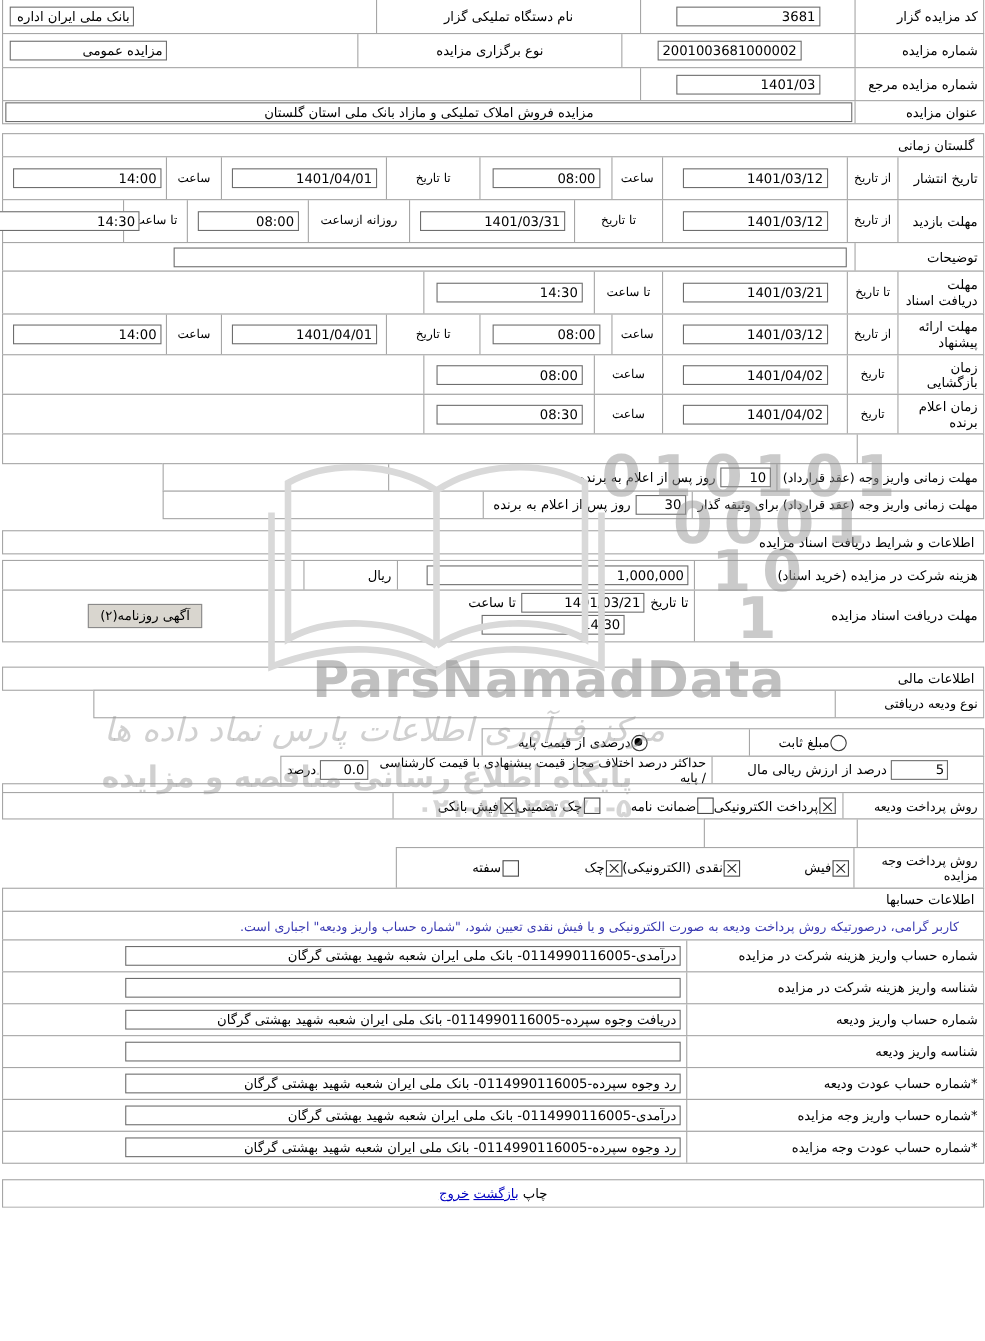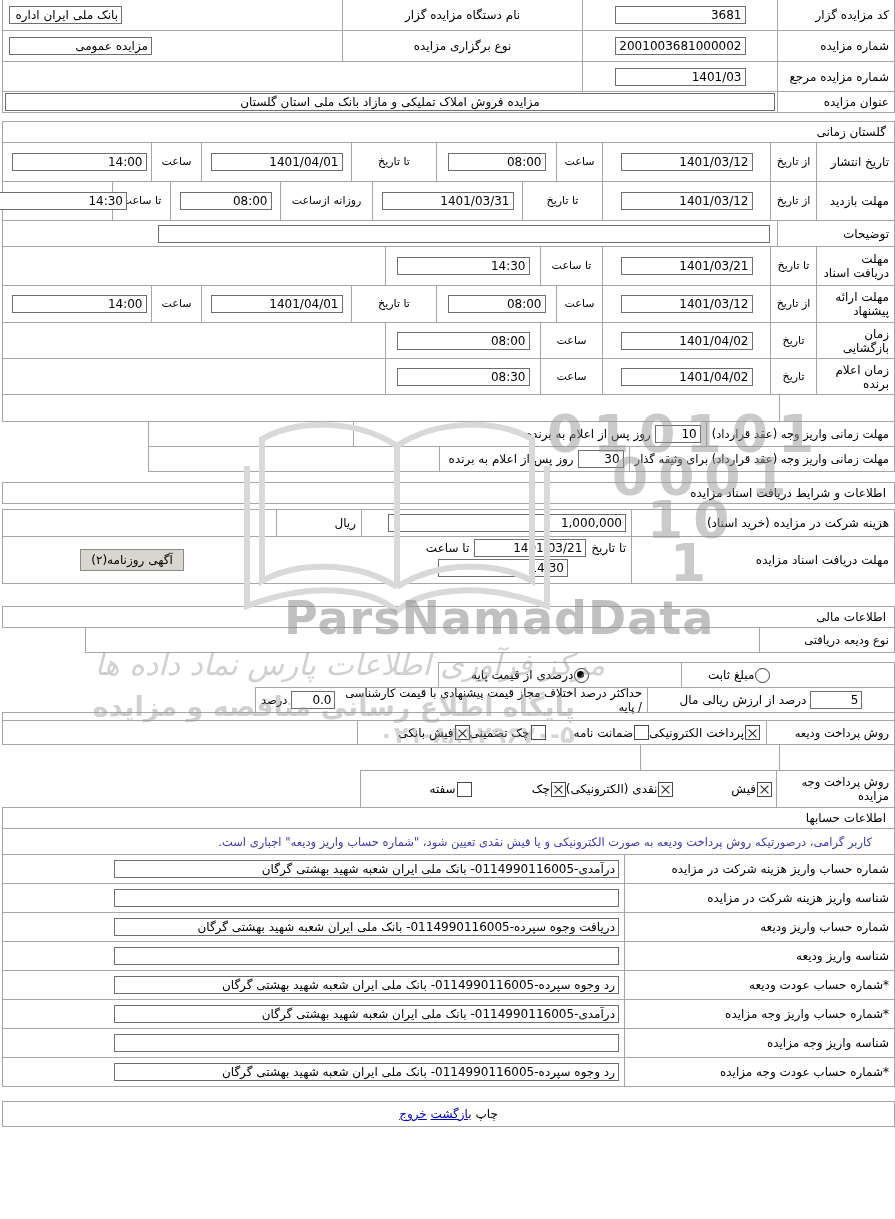--- a/index.html
+++ b/index.html
@@ -42,29 +42,29 @@
 
 
   <div class="row" style="height:32px;">
     <div class="c lblc" style="width:117px;">
         <span>کد مزایده گزار</span>
       </div>
     <div class="c ct" style="width:195px;">
         <input class="inp num" style="width: 131px;" readonly="" value="3681">
       </div>
     <div class="c ct" style="width:240px;">
-        <span>نام دستگاه مزایده گزار</span>
+        <span>نام دستگاه تملیکی گزار</span>
       </div>
     <div class="c fx">
         <input class="inp" style="width: 113px; margin-right: auto; margin-left: 1px;" readonly="" value="بانک ملی ایران اداره امور">
       </div>
   </div>
 
   <div class="row" style="height:32px;">
-    <div class="c lblc" style="width:117px;">
+    <div class="c lblc" style="width:117px;margin-left:17px;">
         <span>شماره مزایده</span>
       </div>
     <div class="c ct" style="width:195px;">
         <input class="inp num" style="width: 131px;" readonly="" value="2001003681000002">
       </div>
     <div class="c ct" style="width:240px;">
         <span>نوع برگزاری مزایده</span>
       </div>
     <div class="c fx">
         <input class="inp" style="width: 143px; margin-right: auto; margin-left: 1px;" readonly="" value="مزایده عمومی">
@@ -446,28 +446,20 @@
     <div class="c fx">
         <input class="inp" style="width: 505px;" readonly="" value="رد وجوه سپرده-0114990116005- بانک ملی ایران شعبه شهید بهشتی گرگان">
       </div>
   </div>
   <div class="row" style="height:30px;">
     <div class="c lblc" style="width:270px;">
         <span>*شماره حساب واریز وجه مزایده</span>
       </div>
     <div class="c fx">
         <input class="inp" style="width: 505px;" readonly="" value="درآمدی-0114990116005- بانک ملی ایران شعبه شهید بهشتی گرگان">
-      </div>
-  </div>
-  <div class="row" style="height:30px;">
-    <div class="c lblc" style="width:270px;">
-        <span>شناسه واریز وجه مزایده</span>
-      </div>
-    <div class="c fx">
-        <input class="inp" style="width: 505px;" readonly="" value="">
       </div>
   </div>
   <div class="row" style="height:30px;">
     <div class="c lblc" style="width:270px;">
         <span>*شماره حساب عودت وجه مزایده</span>
       </div>
     <div class="c fx">
         <input class="inp" style="width: 505px;" readonly="" value="رد وجوه سپرده-0114990116005- بانک ملی ایران شعبه شهید بهشتی گرگان">
       </div>
   </div>

